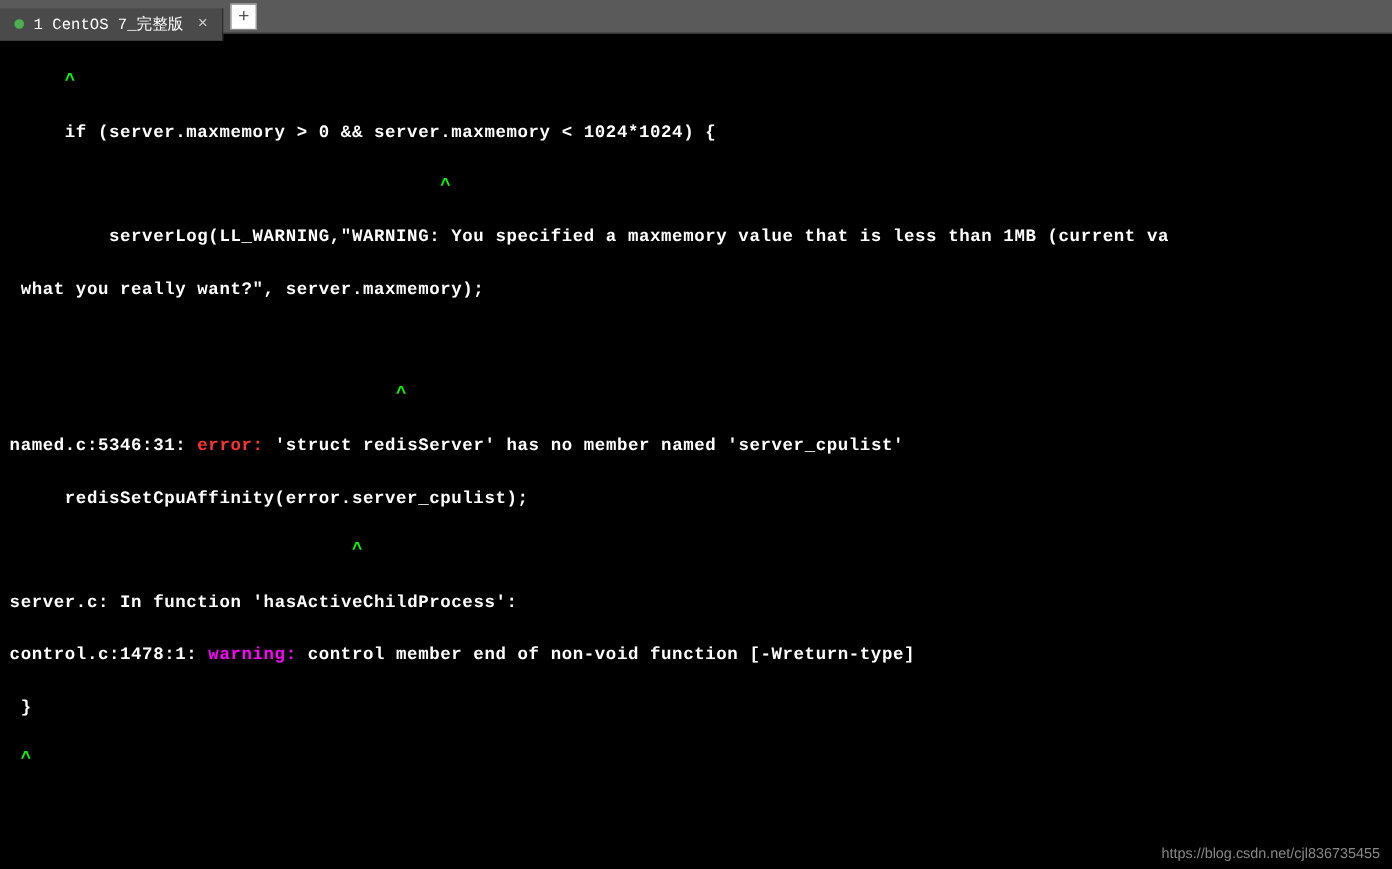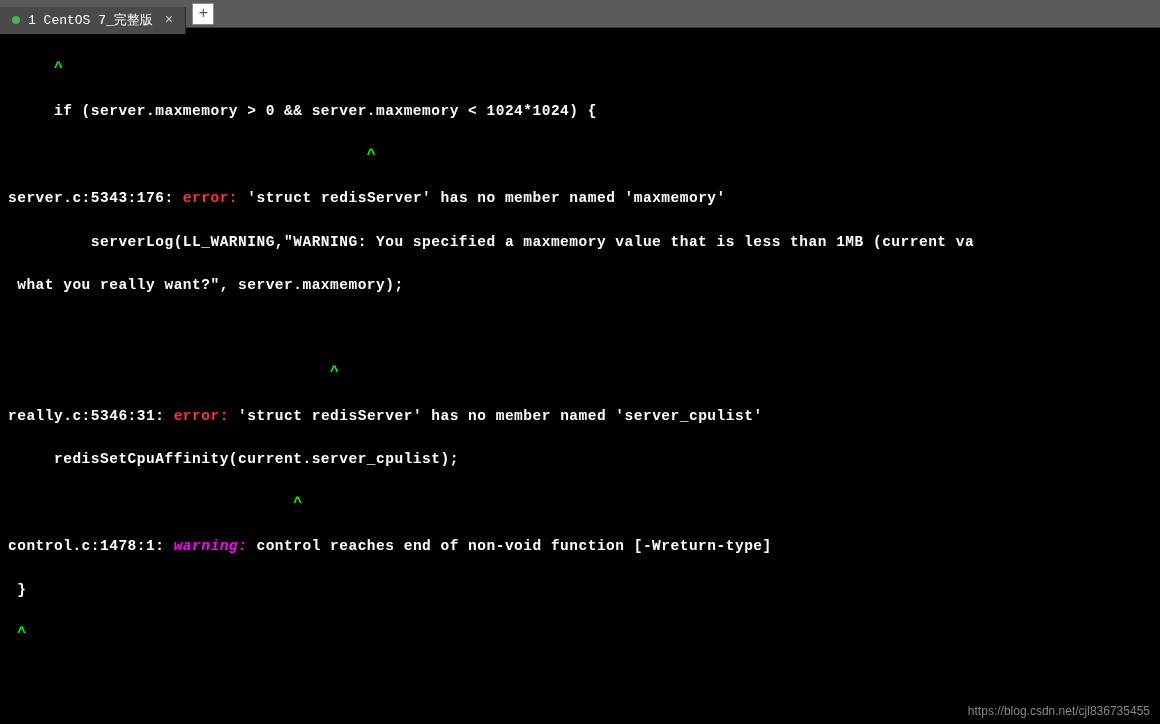--- a/index.html
+++ b/index.html
@@ -63,21 +63,21 @@
     }
     .terminal {
       padding: 8px 8px;
       line-height: 1.5;
       font-weight: bold;
       letter-spacing: 0.5px;
       white-space: pre;
     }
     .white { color: #ffffff; }
     .red { color: #ff3333; }
-    .magenta { color: #ff00ff; font-style: italic; }
+    .magenta { color: #ff00ff; }
     .green { color: #00ff00; }
     .watermark {
       position: absolute;
       bottom: 6px;
       right: 10px;
       color: #888888;
       font-size: 12px;
       font-weight: normal;
       font-family: Arial, sans-serif;
     }
@@ -92,29 +92,29 @@
     <span>1 CentOS 7_完整版</span>
     <span class="tab-close">×</span>
   </div>
   <div class="tab-add">+</div>
 </div>
 
 <div class="terminal">
 <span class="line"><span class="green">     ^</span></span>
 <span class="line white">     if (server.maxmemory &gt; 0 &amp;&amp; server.maxmemory &lt; 1024*1024) {</span>
 <span class="line green">                                       ^</span>
-<span class="line"><span class="white">server.c:5343:176:</span><span class="red"> error: </span><span class="white">'</span><span class="white">struct redisServer</span><span class="white">' has no member named '</span><span class="white">maxmemory</span><span class="white">'</span></span>
 <span class="line white">         serverLog(LL_WARNING,"WARNING: You specified a maxmemory value that is less than 1MB (current va</span>
 <span class="line white"> what you really want?", server.maxmemory);</span>
 <span class="line">&nbsp;</span>
 <span class="line green">                                   ^</span>
-<span class="line"><span class="white">really.c:5346:31:</span><span class="red"> error: </span><span class="white">'</span><span class="white">struct redisServer</span><span class="white">' has no member named '</span><span class="white">server_cpulist</span><span class="white">'</span></span>
-<span class="line white">     redisSetCpuAffinity(current.server_cpulist);</span>
+<span class="line"><span class="white">named.c:5346:31:</span><span class="red"> error: </span><span class="white">'</span><span class="white">struct redisServer</span><span class="white">' has no member named '</span><span class="white">server_cpulist</span><span class="white">'</span></span>
+<span class="line white">     redisSetCpuAffinity(error.server_cpulist);</span>
 <span class="line green">                               ^</span>
-<span class="line"><span class="white">control.c:1478:1:</span><span class="magenta"> warning: </span><span class="white">control reaches end of non-void function [-Wreturn-type]</span></span>
+<span class="line"><span class="white">server.c:</span><span class="white"> In function '</span><span class="white">hasActiveChildProcess</span><span class="white">':</span></span>
+<span class="line"><span class="white">control.c:1478:1:</span><span class="magenta"> warning: </span><span class="white">control member end of non-void function [-Wreturn-type]</span></span>
 <span class="line white"> }</span>
 <span class="line green"> ^</span>
 
 
 
 
 
 
 
 

